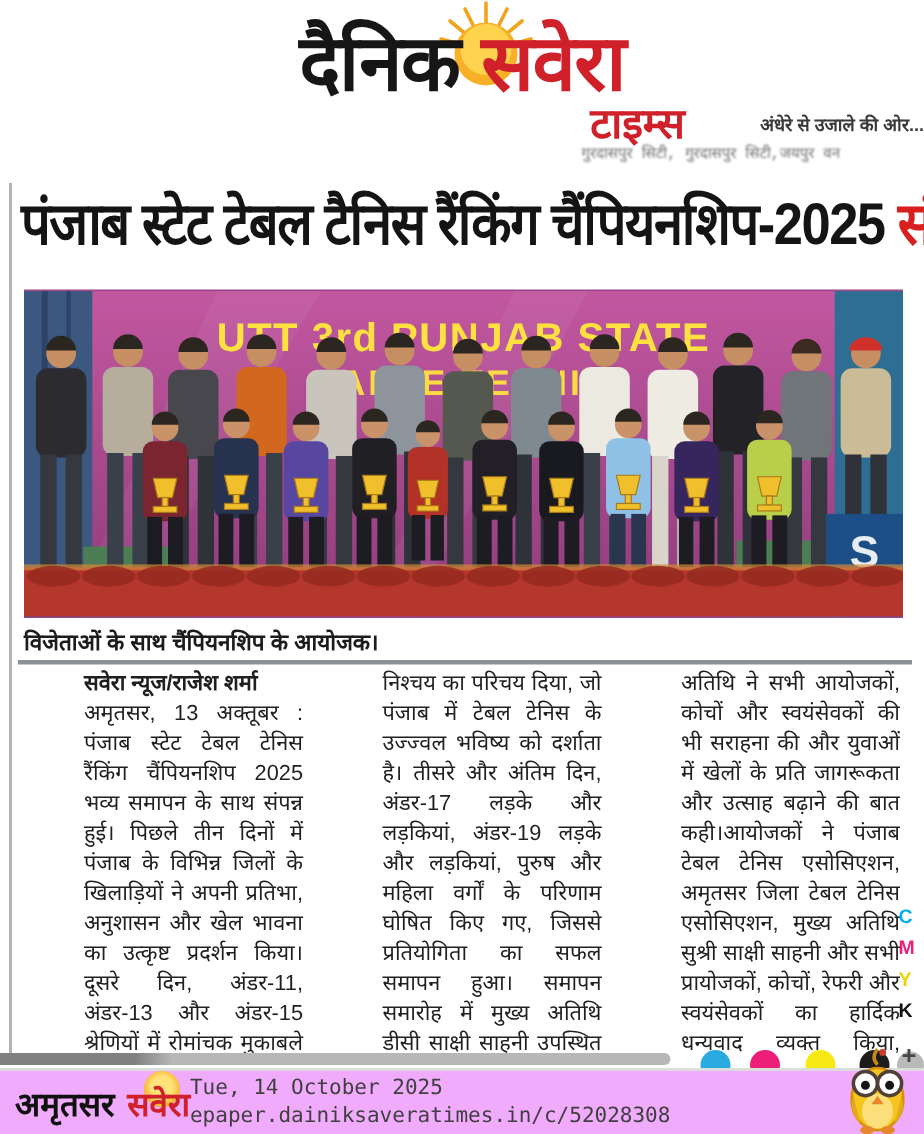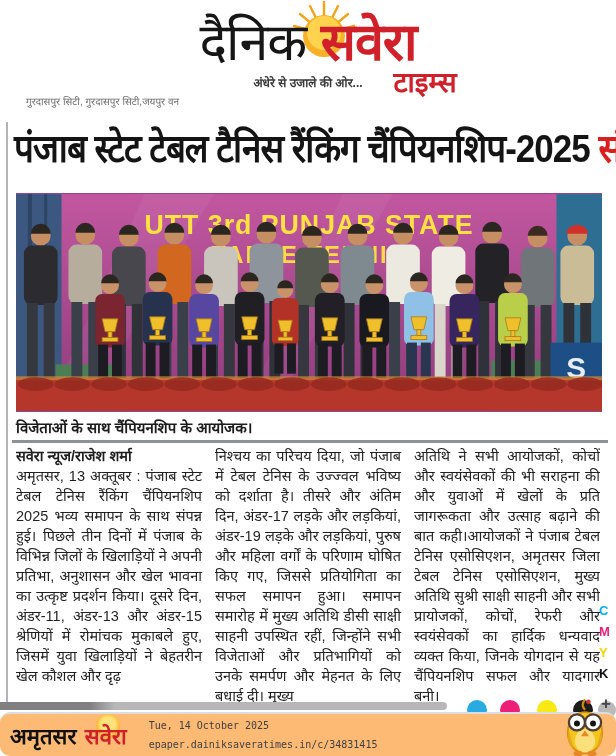--- a/index.html
+++ b/index.html
@@ -2,63 +2,63 @@
 <html><head>
 <meta charset="utf-8">
 <style>
   html,body{margin:0;padding:0;background:#ffffff;}
   .page{position:relative;width:616px;height:756px;background:#ffffff;overflow:hidden;
         font-family:"Liberation Sans",sans-serif;}
 
   
   .masthead{position:absolute;top:0;left:0;width:616px;height:118px;}
   .logo-row{position:absolute;top:4px;left:0;width:100%;text-align:center;white-space:nowrap;}
-  .logo-row .t-black{font-size:52px;font-weight:normal;color:#161616;position:relative;z-index:2;letter-spacing:-1px;}
+  .logo-row .t-black{font-size:52px;font-weight:bold;color:#161616;position:relative;z-index:2;letter-spacing:-1px;}
   .logo-row .t-red{font-size:52px;font-weight:bold;color:#d0202a;position:relative;z-index:2;letter-spacing:-1px;margin-left:10px;}
   .sun-wrap{position:absolute;top:0;left:calc(50% + 16px);transform:translateX(-50%);z-index:1;}
-  .tagline{position:absolute;top:74px;left:0;width:100%;text-align:center;font-size:12px;font-weight:bold;color:#3a3a3a;z-index:2;}
+  .tagline{position:absolute;top:74px;left:0;width:100%;text-align:right;font-size:12px;font-weight:bold;color:#3a3a3a;z-index:2;}
   .times{position:absolute;top:62px;left:calc(50% + 117px);transform:translateX(-50%);font-size:28px;font-weight:bold;color:#d0202a;z-index:2;}
-  .edition-strip{position:absolute;top:94px;left:0;width:100%;display:flex;justify-content:flex-start;
-                 padding:0 56px 0 26px;box-sizing:border-box;font-size:10px;color:#6f6f6f;filter:blur(0.6px);}
+  .edition-strip{position:absolute;top:94px;left:0;width:100%;display:flex;justify-content:flex-end;
+                 padding:0 56px 0 26px;box-sizing:border-box;font-size:10px;color:#6f6f6f;filter:blur(0.6px);font-family:Liberation Mono, monospace;}
 
   
   .col-rule-left{position:absolute;left:6px;top:122px;width:2px;height:582px;background:#b0b4b8;}
   .headline{position:absolute;top:121px;left:14px;width:596px;font-size:35px;font-weight:bold;
             letter-spacing:-1px;white-space:nowrap;color:#141414;transform:scaleY(1.12);transform-origin:top left;}
   .headline .hl-red{color:#d8201f;}
 
   
   .photo-frame{position:absolute;top:193px;left:16px;width:586px;height:219px;overflow:hidden;background:#9c4488;}
   .photo-caption{position:absolute;top:417px;left:16px;font-size:15px;font-weight:bold;color:#1c1c1c;}
   .caption-divider{position:absolute;top:440px;left:12px;width:596px;height:3px;background:#8d9298;}
 
   
   .article{position:absolute;top:446px;left:16px;width:584px;height:260px;display:flex;gap:13px;overflow:hidden;}
-  .article .col{flex:1;min-width:0;}
+  .article .col{flex:1;min-width:0;margin-left:40px;}
   .article p{margin:0;font-size:14.5px;line-height:20px;color:#1f1f1f;text-align:justify;}
   .byline{margin:0 0 2px 0;text-align:center;font-size:15px;font-weight:bold;color:#c41e25;line-height:20px;}
 
   
   .cmyk{position:absolute;left:599px;top:604px;display:flex;flex-direction:column;gap:8px;
         font-size:13px;font-weight:bold;line-height:13px;z-index:2;}
   .cmyk .c{color:#00adee}.cmyk .m{color:#ec1e79}.cmyk .y{color:#f0d400}.cmyk .k{color:#111}
   .gray-rule{position:absolute;left:0;top:702px;width:447px;height:8px;border-radius:0 4px 4px 0;
              background:linear-gradient(90deg,#808080 0,#808080 90px,#b7b7b7 115px,#b7b7b7 100%);z-index:3;}
   .reg-dots{position:absolute;left:466px;top:698px;z-index:3;}
   .plus-mark{position:absolute;left:601px;top:694px;font-size:17px;font-weight:bold;color:#474747;z-index:4;}
 
   
-  .footer-bar{position:absolute;left:0;top:712px;width:616px;height:44px;background:#fdba74;
-              border-top:2px solid #dcdcdc;box-sizing:border-box;display:flex;align-items:center;z-index:5;border-radius:10px;}
+  .footer-bar{position:absolute;left:0;top:712px;width:616px;height:44px;background:#f0abfc;
+              border-top:2px solid #dcdcdc;box-sizing:border-box;display:flex;align-items:center;z-index:5;}
   .footer-logo{position:relative;margin-left:10px;white-space:nowrap;}
   .footer-logo .f-black{font-size:22px;font-weight:bold;color:#111;position:relative;z-index:2;}
   .footer-logo .f-red{font-size:22px;font-weight:bold;color:#d0202a;position:relative;z-index:2;margin-left:4px;}
   .footer-logo .f-sun{position:absolute;left:86px;top:-6px;width:24px;height:24px;border-radius:50%;
                       background:radial-gradient(circle at 50% 45%,#ffe27a 0 40%,#f6a91e 75%,rgba(246,169,30,0) 76%);z-index:1;}
-  .footer-meta{margin-left:22px;font-family:"DejaVu Sans Mono",monospace;font-size:10px;line-height:19px;color:#3f3f3f;}
+  .footer-meta{font-family:"DejaVu Sans Mono",monospace;font-size:14px;line-height:19px;color:#3f3f3f;}
   .owl{position:absolute;left:562px;top:698px;z-index:6;}
 </style>
 </head>
 <body>
 
 <div class="page">
 
   <div class="masthead">
     <div class="sun-wrap">
       <svg width="72" height="58" viewBox="0 0 72 58">
@@ -394,21 +394,21 @@
   <div class="plus-mark">+</div>
 
   <div class="footer-bar">
     <div class="footer-logo">
       <span class="f-sun"></span>
       <span class="f-black">अमृतसर</span>
       <span class="f-red">सवेरा</span>
     </div>
     <div class="footer-meta">
       <div>Tue, 14 October 2025</div>
-      <div>epaper.dainiksaveratimes.in/c/34831415</div>
+      <div>epaper.dainiksaveratimes.in/c/52028308</div>
     </div>
   </div>
 
   <svg class="owl" width="46" height="58" viewBox="0 0 40 50">
     <path d="M20,1 q-4,5 0,9" stroke="#c9880f" stroke-width="2" fill="none"></path>
     <circle cx="23" cy="3" r="2" fill="#d03a2a"></circle>
     <ellipse cx="20" cy="30" rx="15" ry="18" fill="#f6c51d" stroke="#d98e12" stroke-width="1.5"></ellipse>
     <path d="M6,28 q-3,10 4,16" fill="#e3a81c"></path>
     <path d="M34,28 q3,10 -4,16" fill="#e3a81c"></path>
     <ellipse cx="20" cy="37" rx="9" ry="10" fill="#fbdf7a"></ellipse>

